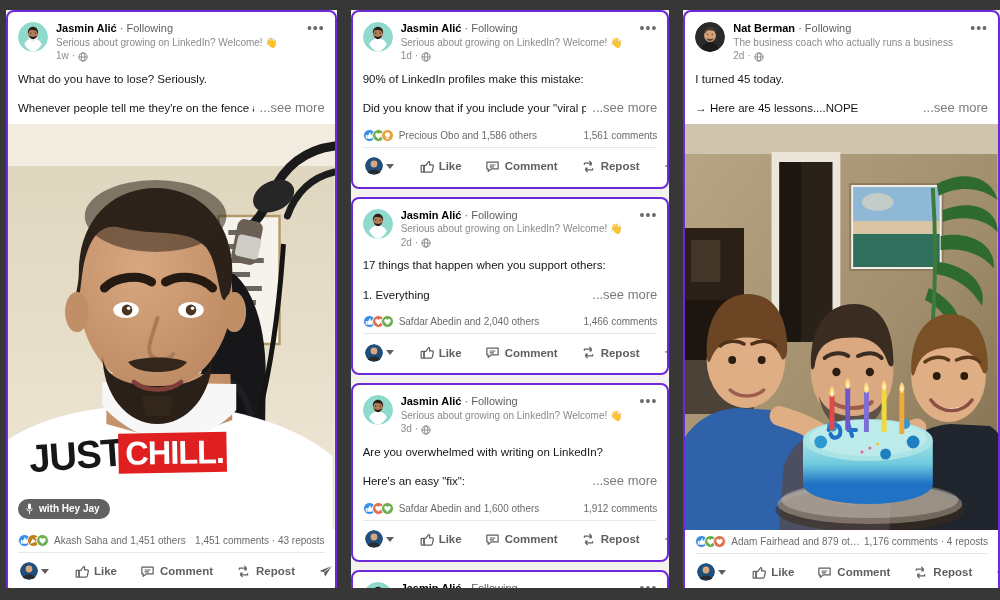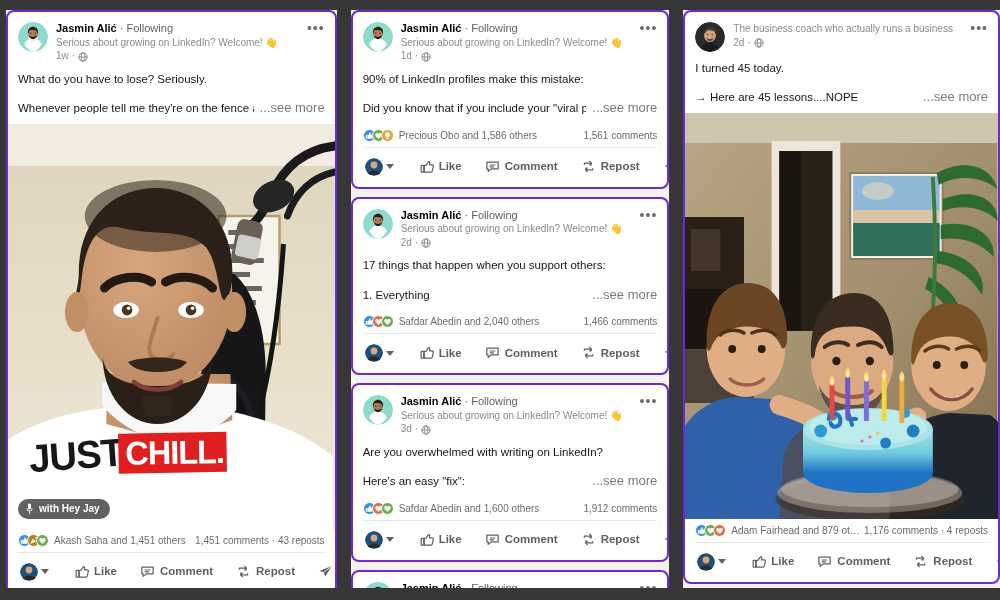--- a/index.html
+++ b/index.html
@@ -151,21 +151,21 @@
     white-space: nowrap; overflow: hidden; text-overflow: ellipsis;
     cursor: pointer;
   }
   .counts { white-space: nowrap; flex: 0 0 auto; cursor: pointer; }
 
   .divider { height: 1px; background: #e9e7e4; margin: 0 10px; }
 
   
   .actions {
     display: flex;
-    align-items: flex-end;
+    align-items: center;
     padding: 7px 8px 9px 8px;
     gap: 19px;
   }
   .act-avatar-wrap {
     display: flex; align-items: center; gap: 3px;
     padding: 2px 4px; border-radius: 4px; cursor: pointer;
   }
   .act-avatar {
     width: 18px; height: 18px; border-radius: 50%;
     overflow: hidden; display: block;
@@ -774,20 +774,21 @@
             <circle cx="15" cy="15" r="15" fill="#2a2a2a"></circle>
             <ellipse cx="15" cy="13" rx="6" ry="7" fill="#d2a179"></ellipse>
             <path d="M9 11c0-3.6 2.6-6 6-6s6 2.4 6 6c0 .6-.2 1-.4 1-.3 0-.4-2-1.4-2.8-1.2-1-3.6-.5-5.6-.9-1.4-.3-2.4.8-2.9 2-.4 1-.4 1.7-.7 1.7-.3 0-.4-.4-.4-1z" fill="#3e3a36"></path>
             <path d="M11.4 16c.6 1.9 2 3 3.6 3s3-1.1 3.6-3c-1.1.6-2.3.9-3.6.9s-2.5-.3-3.6-.9z" fill="#4a433c"></path>
             <circle cx="12.8" cy="12.6" r=".6" fill="#1b1208"></circle>
             <circle cx="17.2" cy="12.6" r=".6" fill="#1b1208"></circle>
             <path d="M15 20.5c-4 0-7.3 2.4-8.3 5.7A15 15 0 0 0 15 30a15 15 0 0 0 8.3-3.8c-1-3.3-4.3-5.7-8.3-5.7z" fill="#1a1a1a"></path>
           </svg>
         </div>
         <div class="head-text">
+          <div class="name-row"><span class="nm">Nat Berman</span> <span class="dot">·</span> <span class="fol">Following</span></div>
           <div class="headline">The business coach who actually runs a business</div>
           <div class="meta-row">
             <span>2d</span>
             <span>·</span>
             <svg class="globe" viewBox="0 0 16 16">
                 <circle cx="8" cy="8" r="6.6" fill="none" stroke="#6b6b6b" stroke-width="1.3"></circle>
                 <ellipse cx="8" cy="8" rx="2.9" ry="6.6" fill="none" stroke="#6b6b6b" stroke-width="1.1"></ellipse>
                 <line x1="1.6" y1="8" x2="14.4" y2="8" stroke="#6b6b6b" stroke-width="1.1"></line>
               </svg>
           </div>

